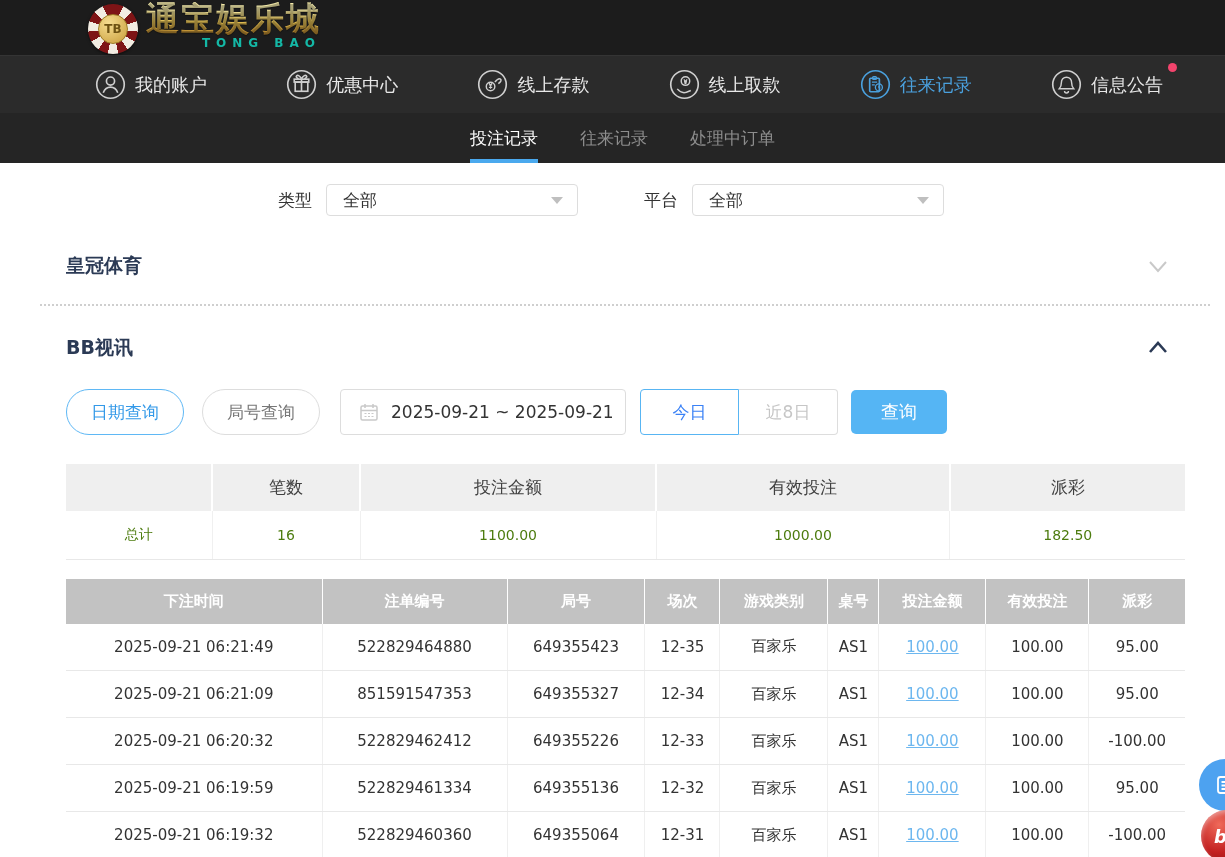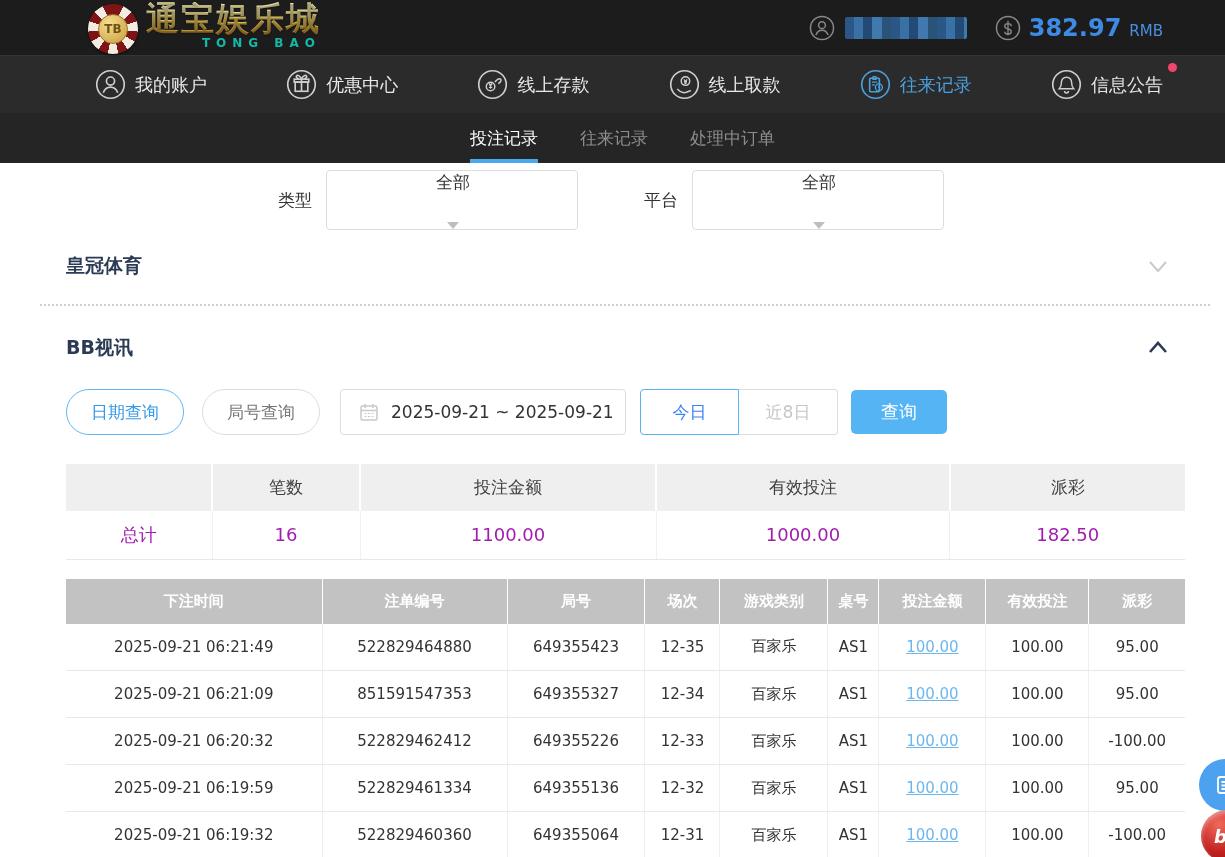--- a/index.html
+++ b/index.html
@@ -49,22 +49,22 @@
   .tab { display:flex; align-items:center; font-size:17px; color:#8d8d8d; position:relative; cursor:pointer; }
   .tab.active { color:#fff; }
   .tab.active::after { content:""; position:absolute; left:0; right:0; bottom:0; height:4px; background:#4aa9ee; }
 
   
   .content { background:#fff; padding:0 40px 0 66px; }
 
   .filter-row { display:flex; align-items:center; margin-top:13px; margin-left:212px; height:48px; gap:14px; }
   .filter-group { display:flex; align-items:center; gap:14px; }
   .filter-label { font-size:17px; color:#333; }
-  .select { width:252px; height:60px; border:1px solid #ddd; border-radius:4px; display:flex;
-    align-items:center; justify-content:space-between; padding:0 14px 0 16px; cursor:pointer; background:#fff;flex-direction:column; }
+  .select { width:252px; height:32px; border:1px solid #ddd; border-radius:4px; display:flex;
+    align-items:center; justify-content:space-between; padding:0 14px 0 16px; cursor:pointer; background:#fff; }
   .select-value { font-size:17px; color:#333; }
   .caret { width:0; height:0; border-left:6px solid transparent; border-right:6px solid transparent; border-top:7px solid #bfbfbf; }
   .filter-group + .filter-group { margin-left:52px; }
 
   .section-row { display:flex; align-items:center; justify-content:space-between; margin-top:29px; cursor:pointer; }
   .section-title { font-size:19px; font-weight:bold; color:#2b3a55; }
   .chev { width:26px; height:26px; margin-right:14px; }
   .dotted-divider { border-bottom:2px dotted #cfcfcf; margin:25px -25px 0 -26px; }
 
   .query-row { display:flex; align-items:center; margin-top:28px; }
@@ -82,21 +82,21 @@
   .seg:last-child { border-radius:0 4px 4px 0; }
   .seg.active { border:1px solid #58b5f3; color:#3b82f6; }
   .search-btn { margin-left:13px; width:96px; height:44px; background:#55b5f4; color:#fff; font-size:18px;
     border:none; border-radius:5px; cursor:pointer; }
 
   
   table { border-collapse:collapse; width:1119px; table-layout:fixed; }
   .summary-table { margin-top:29px; }
   .summary-table th { background:#efefef; height:47px; font-size:17px; font-weight:normal; color:#404040; }
   .summary-table th + th { border-left:2px solid #fff; }
-  .summary-table td { height:48px; text-align:center; font-size:18px; color:#a21caf; background:#fff;
+  .summary-table td { height:48px; text-align:center; font-size:14px; color:#4d7c0f; background:#fff;
     border-bottom:1px solid #e8e8e8; }
   .summary-table td + td { border-left:1px solid #f0f0f0; }
 
   
   .bet-table { margin-top:19px; }
   .bet-table th { background:#c2c2c2; color:#fff; height:45px; font-size:15px; font-weight:bold; }
   .bet-table th + th { border-left:1px solid #fff; }
   .bet-table td { height:47px; text-align:center; font-size:15px; color:#333;
     border-bottom:1px solid #e8e8e8; background:#fff; }
   .bet-table td + td { border-left:1px solid #efefef; }
@@ -116,42 +116,20 @@
 <body>
 
 <div class="topbar">
   <div class="brand">
     <div class="chip">
       <div class="chip-inner">TB</div>
     </div>
     <div class="brand-text">
       <div class="brand-title">通宝娱乐城</div>
       <div class="brand-sub">TONG BAO</div>
-    </div>
-  </div>
-  <div class="top-right">
-    <div class="user-box">
-      <span class="icon-circle">
-        <svg viewBox="0 0 32 32" fill="none" stroke="currentColor" stroke-width="1.8">
-          <circle cx="16" cy="16" r="14.2"></circle>
-            <circle cx="16" cy="12.5" r="4.2"></circle>
-          <path d="M8.5 24.5c1.6-4.2 4.6-5.8 7.5-5.8s5.9 1.6 7.5 5.8"></path>
-        </svg>
-      </span>
-      <span class="blur-name"></span>
-    </div>
-    <div class="balance-box">
-      <span class="icon-circle">
-        <svg viewBox="0 0 32 32" fill="none" stroke="currentColor" stroke-width="1.8">
-          <circle cx="16" cy="16" r="14.2"></circle>
-          <path d="M16 7v18M12 20.5c0 2 1.8 3 4 3s4-1 4-3-1.6-2.8-4-3.4c-2.4-.6-4-1.5-4-3.4s1.8-3 4-3 4 1 4 3" stroke-width="1.6"></path>
-        </svg>
-      </span>
-      <span class="balance-amount">382.97</span>
-      <span class="balance-cur">RMB</span>
     </div>
   </div>
 </div>
 
 <div class="navbar">
   <div class="nav-item">
     <span class="nav-icon">
       <svg viewBox="0 0 32 32" fill="none" stroke="currentColor" stroke-width="1.7">
         <circle cx="16" cy="16" r="14.2"></circle>
           <circle cx="16" cy="12.5" r="4.2"></circle>

